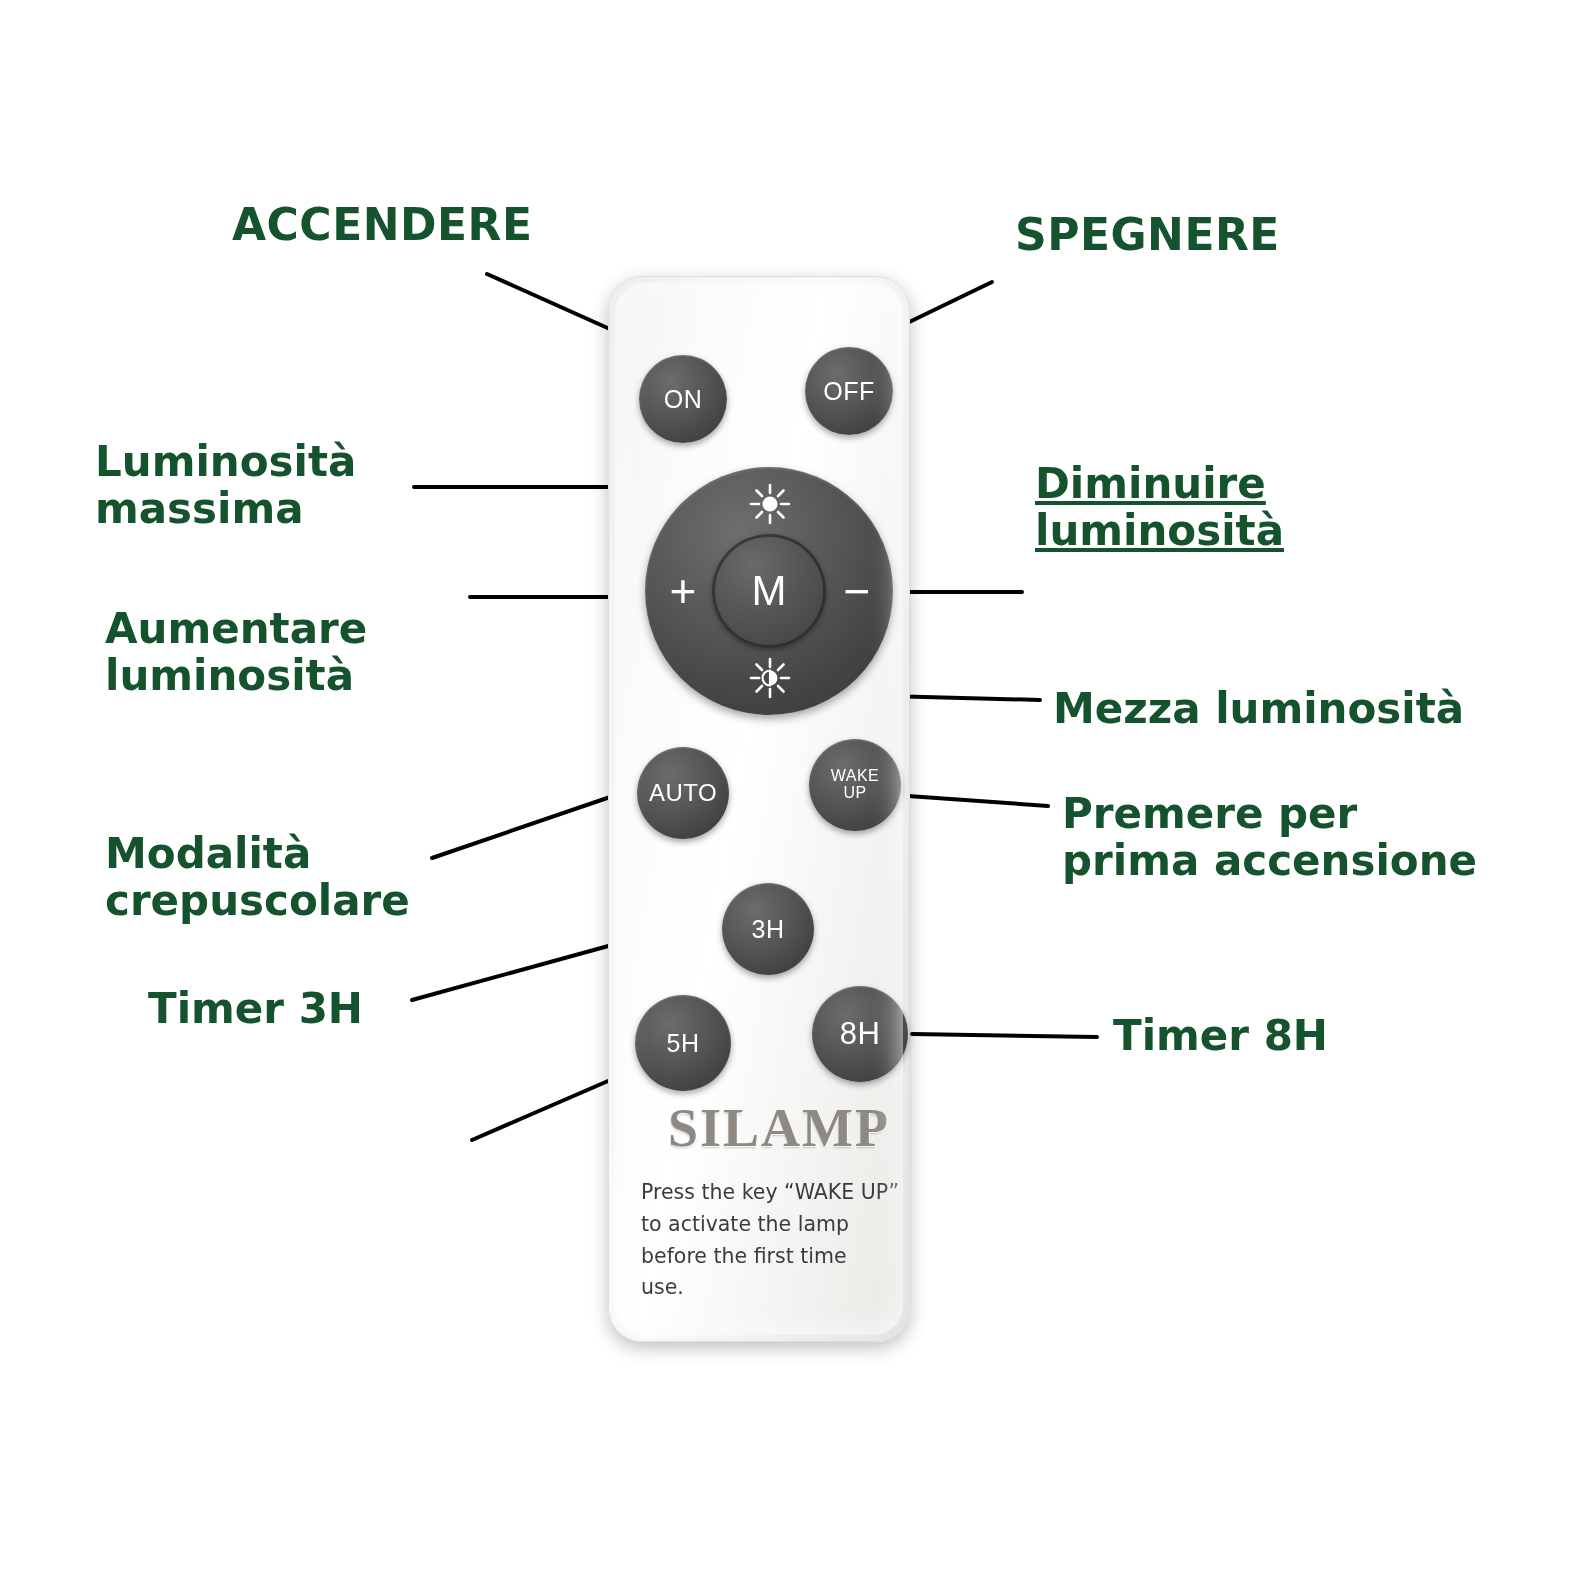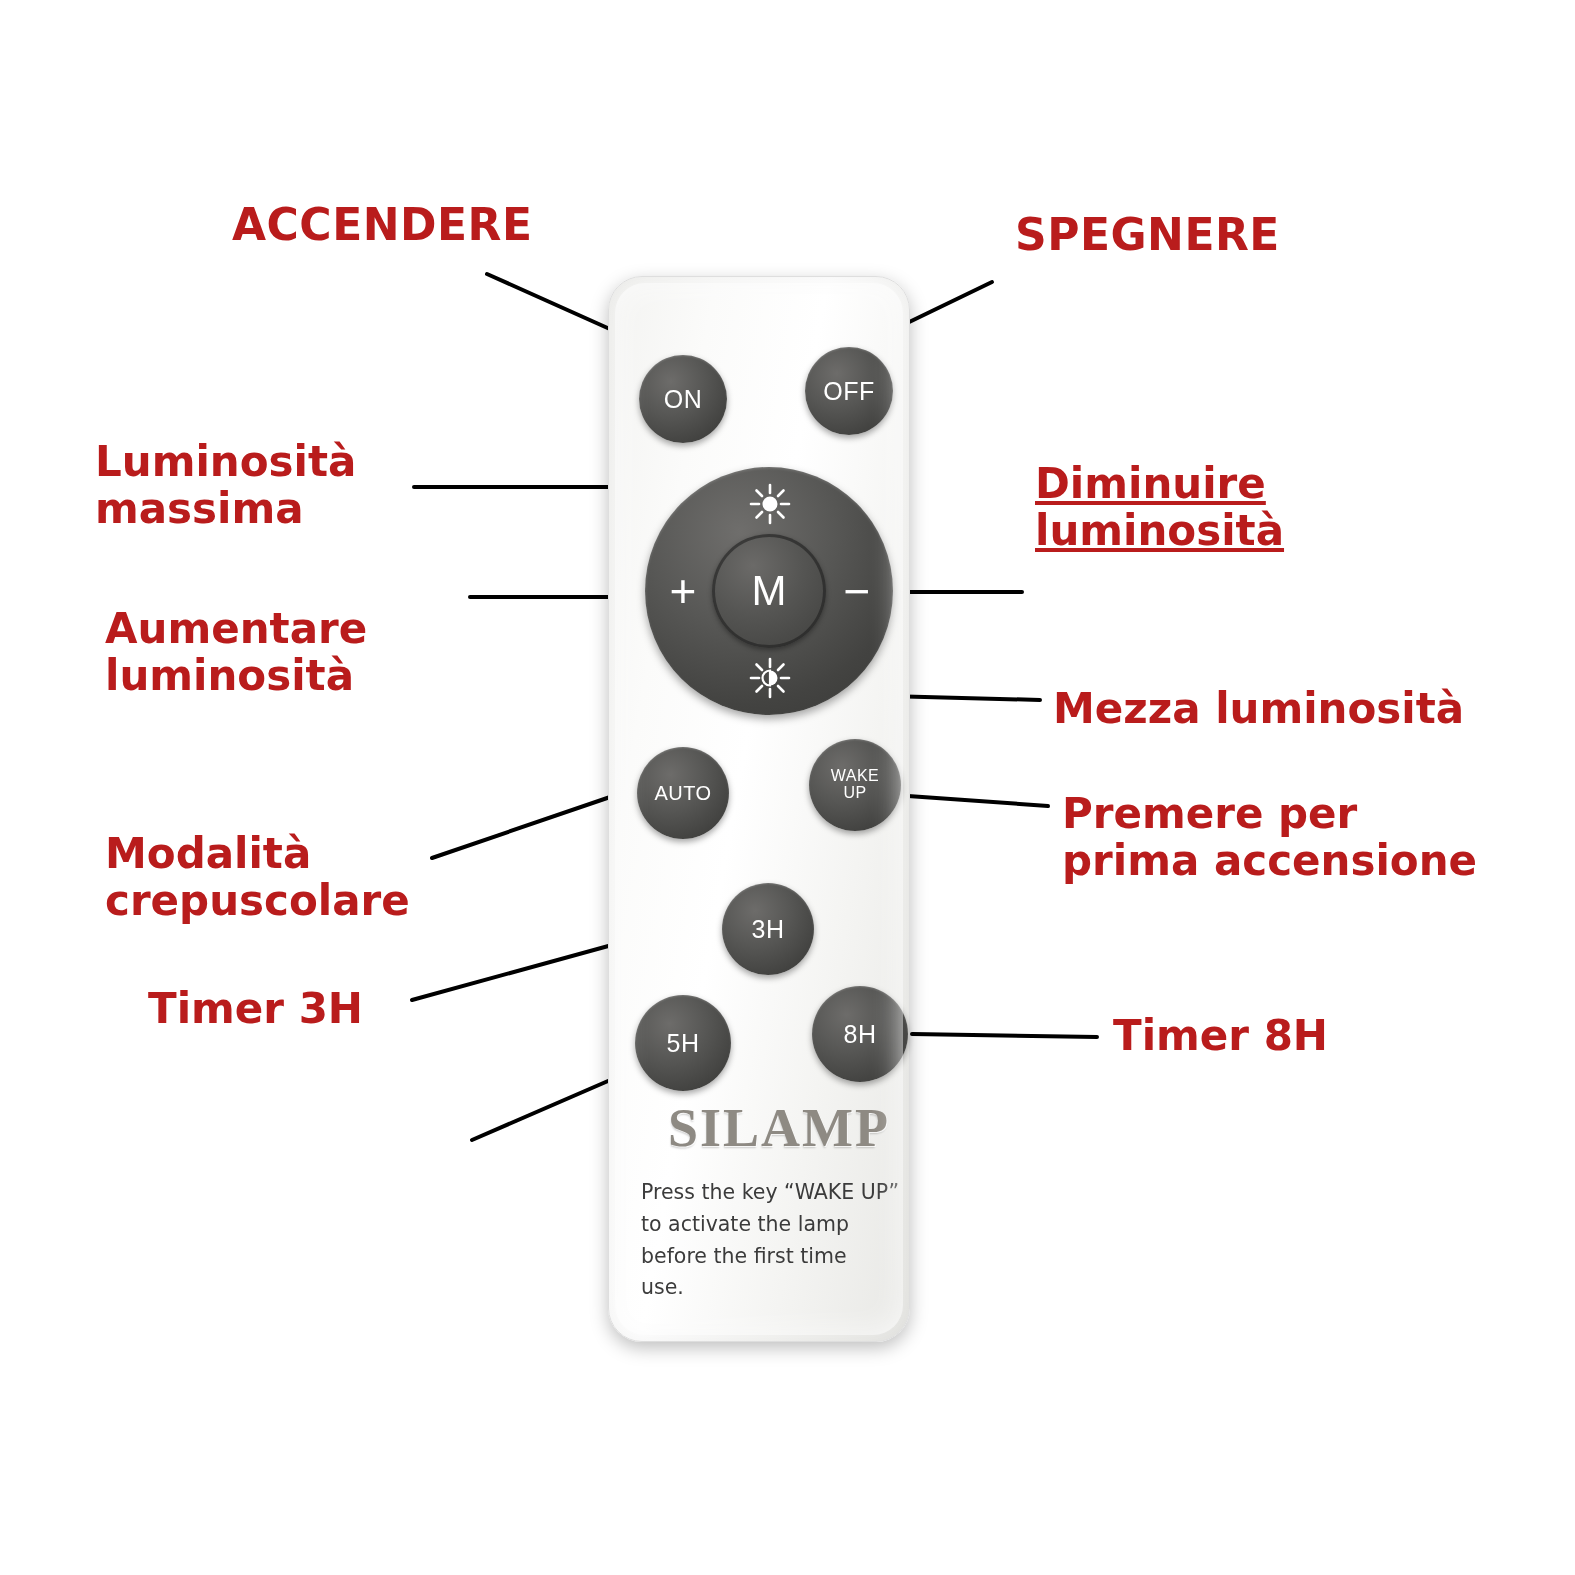--- a/index.html
+++ b/index.html
@@ -81,25 +81,25 @@
     color: #ffffff;
     display: flex;
     align-items: center;
     justify-content: center;
   }
   #ring-plus  { left: 10px;  top: 95px;  width: 56px; height: 58px; font-size: 46px; }
   #ring-minus { left: 184px; top: 95px;  width: 56px; height: 58px; font-size: 46px; }
   #ring-top   { left: 96px;  top: 12px;  width: 58px; height: 50px; }
   #ring-bot   { left: 96px;  top: 186px; width: 58px; height: 50px; }
 
-  #btn-auto { left: 28px;  top: 470px; width: 92px; height: 92px; font-size: 20px; }
+  #btn-auto { left: 28px;  top: 470px; width: 92px; height: 92px; font-size: 24px; }
   #btn-wake { left: 200px; top: 462px; width: 92px; height: 92px; font-size: 16px; }
   #btn-3h   { left: 113px; top: 606px; width: 92px; height: 92px; font-size: 25px; }
   #btn-5h   { left: 26px;  top: 718px; width: 96px; height: 96px; font-size: 25px; }
-  #btn-8h   { left: 203px; top: 709px; width: 96px; height: 96px; font-size: 25px; justify-content: center; }
+  #btn-8h   { left: 203px; top: 709px; width: 96px; height: 96px; font-size: 31px; justify-content: center; }
 
   
   #brand {
     position: absolute;
     left: 0; right: 0;
     top: 820px;
     text-align: center;
     font-family: "Liberation Serif", serif;
     font-weight: bold;
     font-size: 54px;
@@ -118,21 +118,21 @@
     line-height: 1.55;
     color: #3b3b3b;
   }
   #note div { white-space: nowrap; }
 
   
   .label {
     position: absolute;
     font-family: "DejaVu Sans", sans-serif;
     font-weight: bold;
-    color: #b91c1c;
+    color: #14532d;
     line-height: 1.12;
     white-space: pre-line;
   }
 
   #lbl-accendere { left: 232px; top: 200px; font-size: 44px; letter-spacing: 0.5px; }
   #lbl-spegnere  { left: 1015px; top: 210px; font-size: 44px; letter-spacing: 0.5px; }
   #lbl-lum-max   { left: 95px;  top: 438px; font-size: 42px; }
   #lbl-dim       { left: 1035px; top: 460px; font-size: 42px; text-decoration: underline; }
   #lbl-aum       { left: 105px; top: 605px; font-size: 42px; }
   #lbl-mezza     { left: 1053px; top: 685px; font-size: 42px; }

